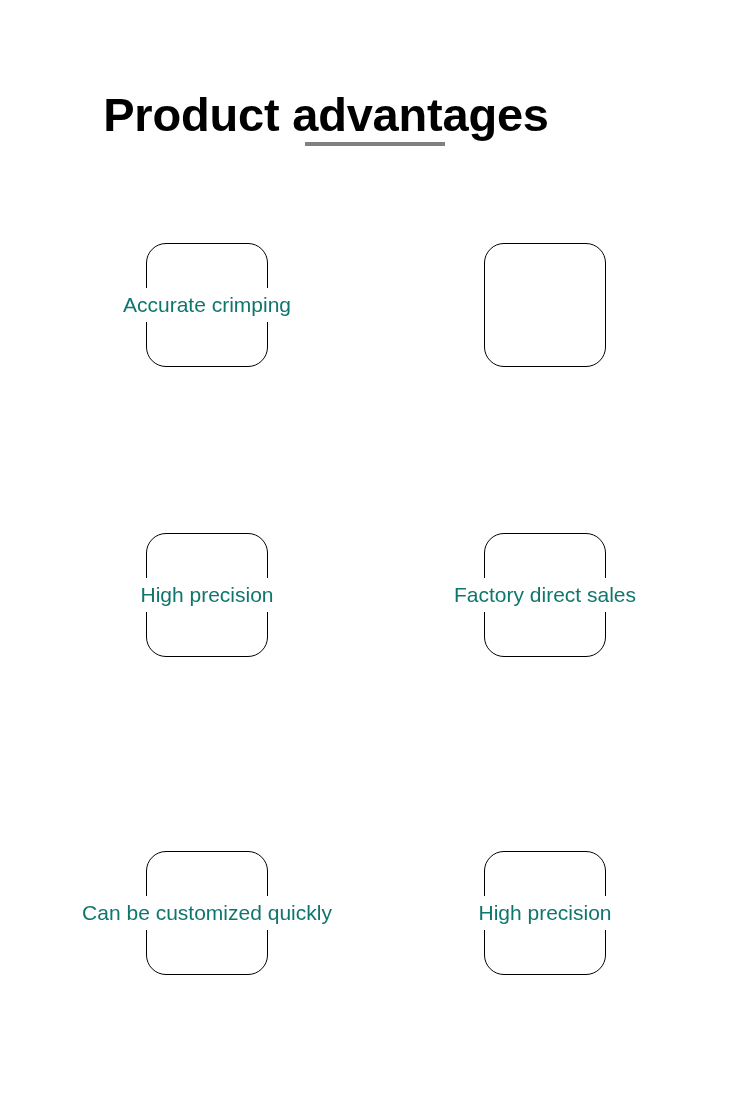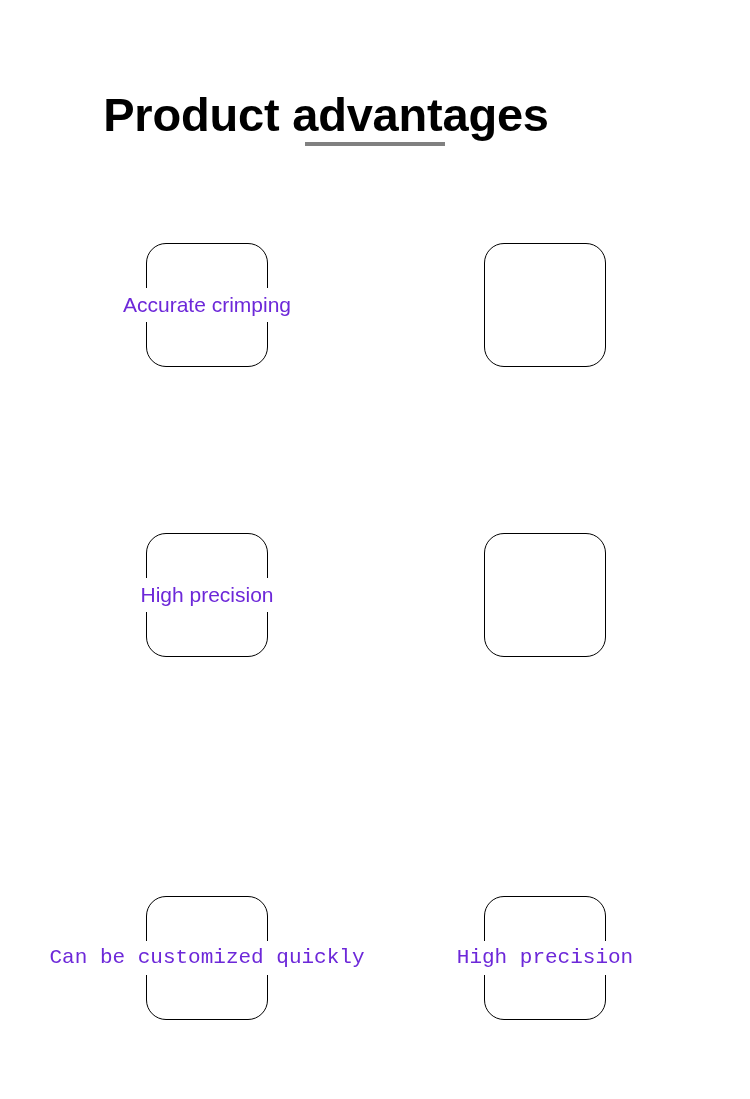--- a/index.html
+++ b/index.html
@@ -79,32 +79,32 @@
   .advantage-label {
     position: absolute;
     left: 50%;
     top: 50%;
     transform: translate(-50%, -50%);
     background: #ffffff;
     padding: 4px 6px;
     font-size: 21px;
     font-weight: normal;
     line-height: 26px;
-    color: #6d28d9;
+    color: #0f766e;
     white-space: nowrap;
     text-align: center;
   }
 
   
   .col-left  { left: 146px; }
   .col-right { left: 484px; }
   
   .row-1 { top: 243px; }
   .row-2 { top: 533px; }
-  .row-3 { top: 896px; font-family: Liberation Mono, monospace; }
+  .row-3 { top: 851px; }
 </style>
 </head>
 <body>
 
 <div id="page">
 
   <div class="page-header">
     <h1 class="page-title">Product advantages</h1>
     <div class="title-rule"></div>
   </div>
@@ -120,20 +120,21 @@
       <div class="advantage-box"></div>
     </div>
 
     <div class="advantage-item col-left row-2">
       <div class="advantage-box"></div>
       <div class="advantage-label">High precision</div>
     </div>
 
     <div class="advantage-item col-right row-2">
       <div class="advantage-box"></div>
+      <div class="advantage-label">Factory direct sales</div>
     </div>
 
     <div class="advantage-item col-left row-3">
       <div class="advantage-box"></div>
       <div class="advantage-label">Can be customized quickly</div>
     </div>
 
     <div class="advantage-item col-right row-3">
       <div class="advantage-box"></div>
       <div class="advantage-label">High precision</div>

